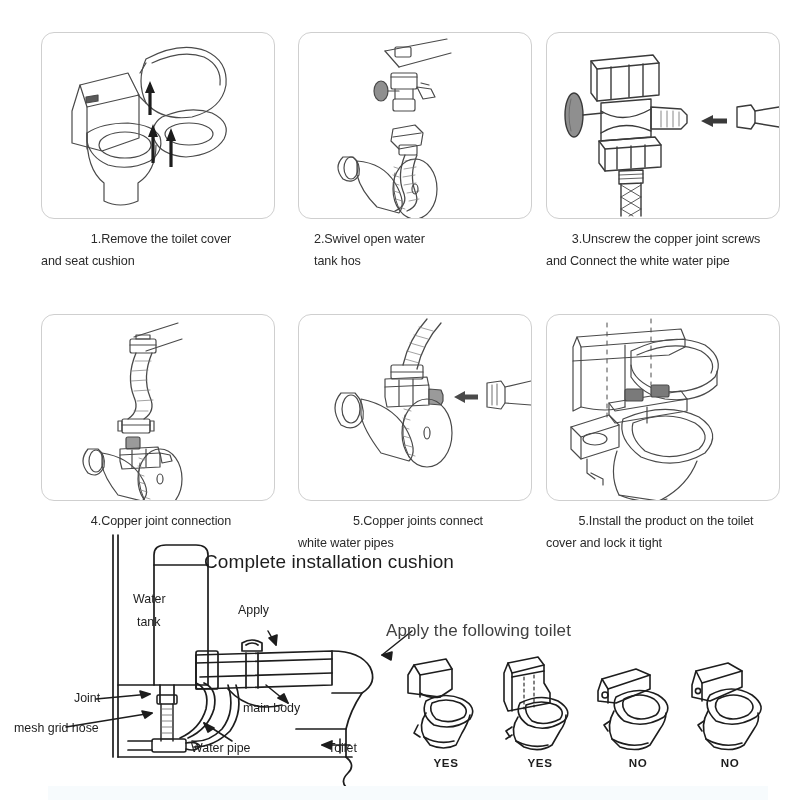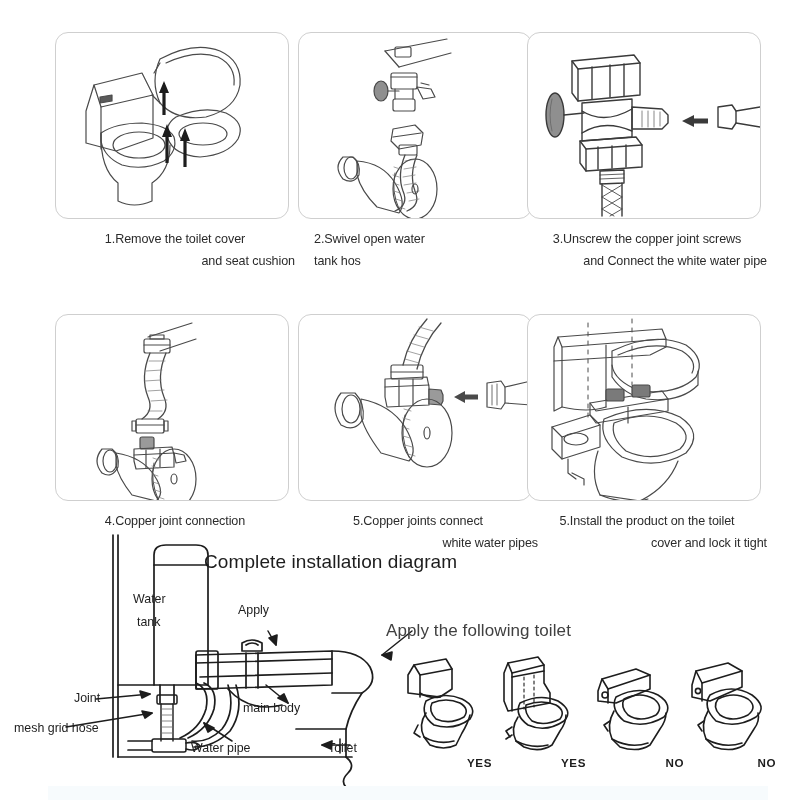--- a/index.html
+++ b/index.html
@@ -21,23 +21,23 @@
   .steps-grid {
     position: absolute;
     left: 0; top: 0;
     width: 800px;
     height: 535px;
   }
   .step-cell {
     position: absolute;
     width: 240px;
   }
-  .step-cell.c0 { left: 55px; }
+  .step-cell.c0 { left: 41px; }
   .step-cell.c1 { left: 298px; }
-  .step-cell.c2 { left: 527px; }
+  .step-cell.c2 { left: 546px; }
   .step-cell.r0 { top: 32px; }
   .step-cell.r1 { top: 283px; margin-top: 31px; }
 
   .step-frame {
     width: 232px;
     height: 185px;
     border: 1.4px solid #cfcfcf;
     border-radius: 13px;
     background: #ffffff;
     position: relative;
@@ -51,21 +51,21 @@
   }
   .step-caption {
     margin-top: 9px;
     width: 240px;
     font-size: 12.6px;
     line-height: 22px;
     color: #2b2b2b;
     letter-spacing: -0.1px;
   }
   .cap-l1 { display: block; text-align: center; }
-  .cap-l2 { display: block; text-align: right; }
+  .cap-l2 { display: block; text-align: left; }
   
   .step-cell.align-left .cap-l1,
   .step-cell.align-left .cap-l2 { text-align: left; padding-left: 16px; }
 
   
   .bottom-area {
     position: absolute;
     left: 0;
     top: 533px;
     width: 800px;
@@ -118,21 +118,21 @@
     position: absolute;
     width: 92px;
     top: 0;
   }
   .thumb.t0 { left: 4px; }
   .thumb.t1 { left: 98px; }
   .thumb.t2 { left: 196px; }
   .thumb.t3 { left: 288px; }
   .thumb-art { width: 92px; height: 102px; display: block; }
   .thumb-label {
-    text-align: right;
+    text-align: center;
     font-size: 11.6px;
     font-weight: bold;
     color: #1d1d1d;
     letter-spacing: 0.6px;
     margin-top: 1px;
   }
 
   .bottom-strip {
     position: absolute;
     left: 48px;
@@ -493,21 +493,21 @@
       <path d="M266 152 L288 170" stroke-width="1.5"></path>
       <path d="M288 170 l-4 -9 l-6 4 Z" fill="#1d1d1d"></path>
       <path d="M322 212 L350 212" stroke-width="1.5"></path>
       <path d="M322 212 l10 -4 l-1 8 Z" fill="#1d1d1d"></path>
       <path d="M340 206 L340 220" stroke-width="1.5"></path>
       <path d="M412 98 L382 122" stroke-width="1.5"></path>
       <path d="M382 122 l10 -3 l-1 8 Z" fill="#1d1d1d"></path>
     </g>
   </svg>
 
-  <div class="bottom-title">Complete installation diagram</div>
+  <div class="bottom-title">Complete installation cushion</div>
 
   <div class="diag-label lbl-watertank-1">Water</div>
   <div class="diag-label lbl-watertank-2">tank</div>
   <div class="diag-label lbl-knob">Apply</div>
   <div class="diag-label lbl-mainbody">main body</div>
   <div class="diag-label lbl-joint">Joint</div>
   <div class="diag-label lbl-mesh">mesh grid hose</div>
   <div class="diag-label lbl-waterpipe">Water pipe</div>
   <div class="diag-label lbl-toilet">Toilet</div>
 

